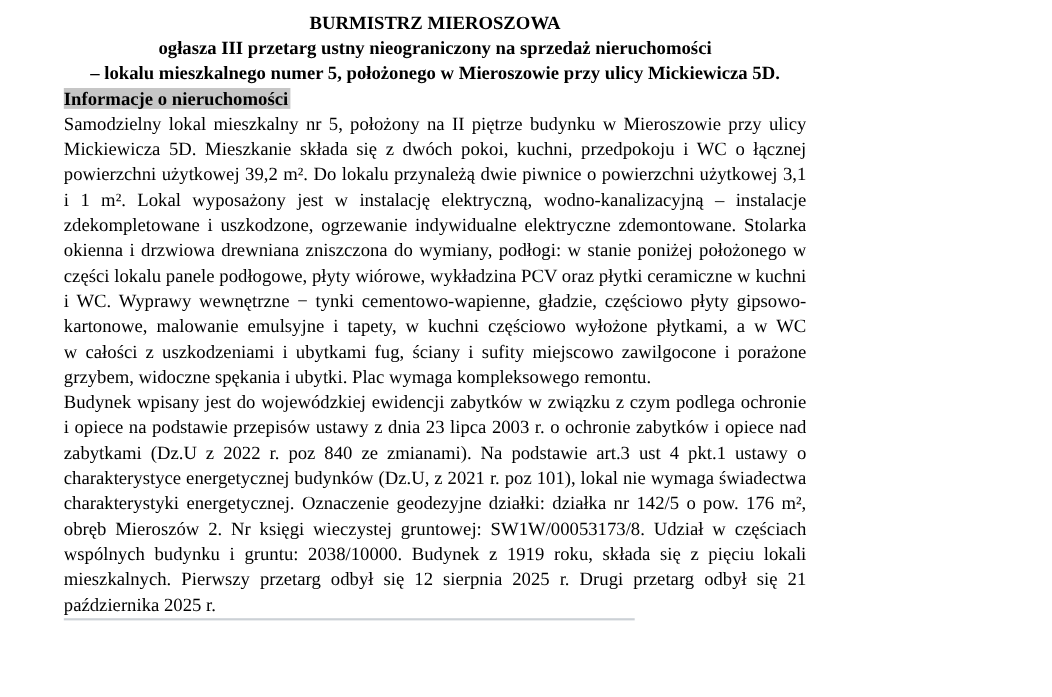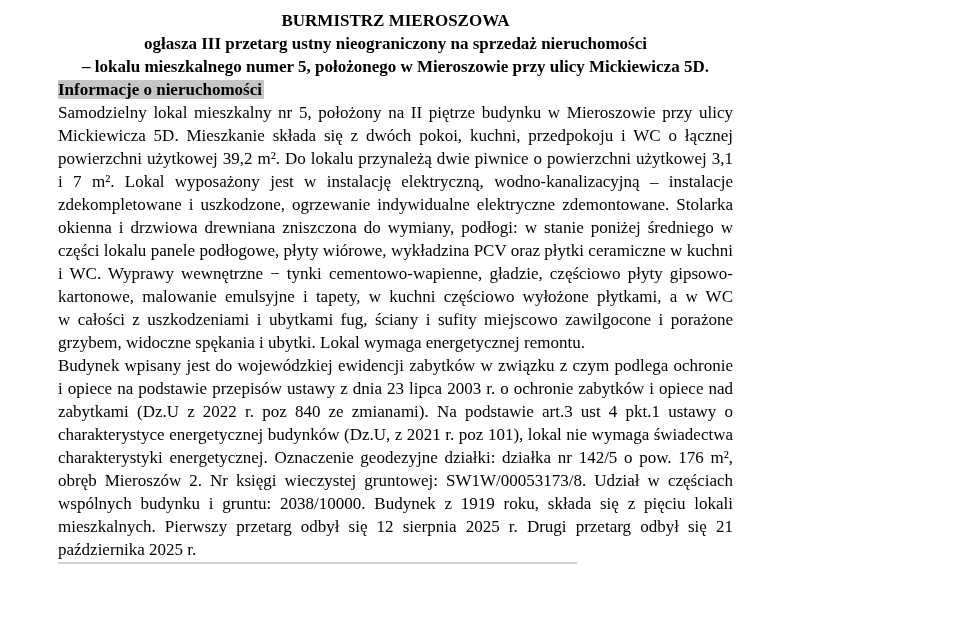--- a/index.html
+++ b/index.html
@@ -62,28 +62,28 @@
     </header>
 
   <div class="section-heading">
     <span class="highlight">Informacje o nieruchomości</span>
   </div>
 
   <div class="para">
       <div class="jline">Samodzielny lokal mieszkalny nr 5, położony na II piętrze budynku w Mieroszowie przy ulicy</div>
       <div class="jline">Mickiewicza 5D. Mieszkanie składa się z dwóch pokoi, kuchni, przedpokoju i WC o łącznej</div>
       <div class="jline">powierzchni użytkowej 39,2 m². Do lokalu przynależą dwie piwnice o powierzchni użytkowej 3,1</div>
-      <div class="jline">i 7 m². Lokal wyposażony jest w instalację elektryczną, wodno-kanalizacyjną – instalacje</div>
+      <div class="jline">i 1 m². Lokal wyposażony jest w instalację elektryczną, wodno-kanalizacyjną – instalacje</div>
       <div class="jline">zdekompletowane i uszkodzone, ogrzewanie indywidualne elektryczne zdemontowane. Stolarka</div>
-      <div class="jline">okienna i drzwiowa drewniana zniszczona do wymiany, podłogi: w stanie poniżej średniego w</div>
+      <div class="jline">okienna i drzwiowa drewniana zniszczona do wymiany, podłogi: w stanie poniżej położonego w</div>
       <div class="jline">części lokalu panele podłogowe, płyty wiórowe, wykładzina PCV oraz płytki ceramiczne w kuchni</div>
       <div class="jline">i WC. Wyprawy wewnętrzne − tynki cementowo-wapienne, gładzie, częściowo płyty gipsowo-</div>
       <div class="jline">kartonowe, malowanie emulsyjne i tapety, w kuchni częściowo wyłożone płytkami, a w WC</div>
       <div class="jline">w całości z uszkodzeniami i ubytkami fug, ściany i sufity miejscowo zawilgocone i porażone</div>
-      <div class="jline">grzybem, widoczne spękania i ubytki. Lokal wymaga energetycznej remontu.</div>
+      <div class="jline">grzybem, widoczne spękania i ubytki. Plac wymaga kompleksowego remontu.</div>
     </div>
 
   <div class="para">
       <div class="jline">Budynek wpisany jest do wojewódzkiej ewidencji zabytków w związku z czym podlega ochronie</div>
       <div class="jline">i opiece na podstawie przepisów ustawy z dnia 23 lipca 2003 r. o ochronie zabytków i opiece nad</div>
       <div class="jline">zabytkami (Dz.U z 2022 r. poz 840 ze zmianami). Na podstawie art.3 ust 4 pkt.1 ustawy o</div>
       <div class="jline">charakterystyce energetycznej budynków (Dz.U, z 2021 r. poz 101), lokal nie wymaga świadectwa</div>
       <div class="jline">charakterystyki energetycznej. Oznaczenie geodezyjne działki: działka nr 142/5 o pow. 176 m²,</div>
       <div class="jline">obręb Mieroszów 2. Nr księgi wieczystej gruntowej: SW1W/00053173/8. Udział w częściach</div>
       <div class="jline">wspólnych budynku i gruntu: 2038/10000. Budynek z 1919 roku, składa się z pięciu lokali</div>

